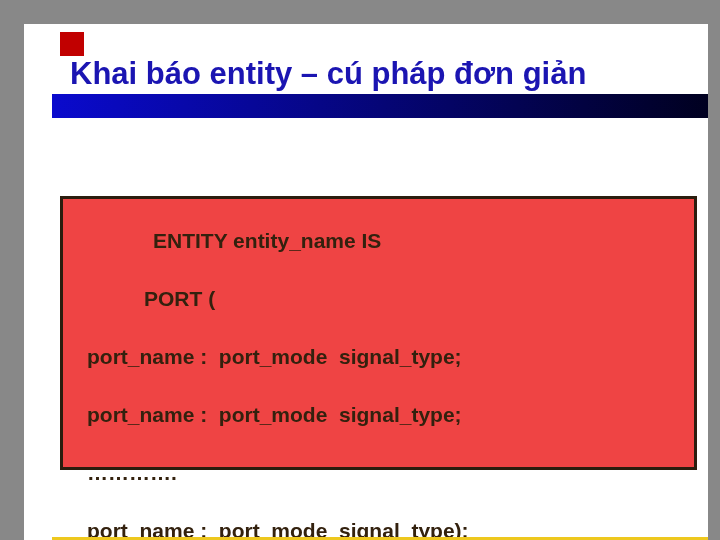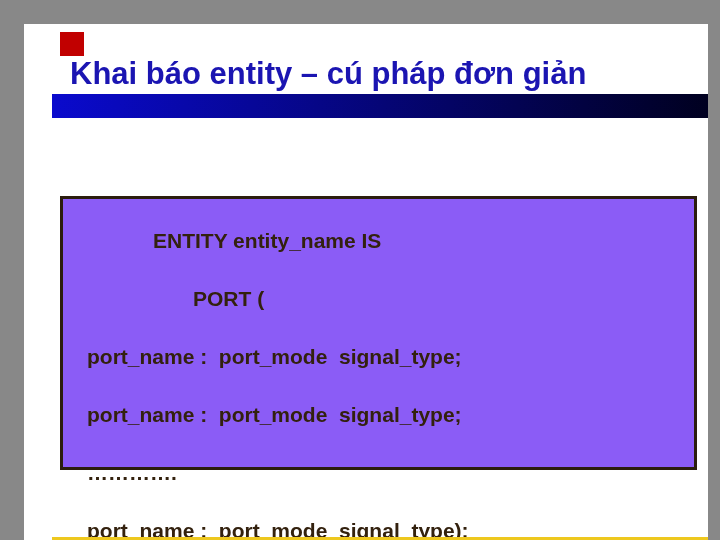--- a/index.html
+++ b/index.html
@@ -42,32 +42,32 @@
     position:absolute;
     left:28px;top:70px;
     width:664px;height:8px;
     background:linear-gradient(to right, var(--bar-start), var(--bar-end));
   }
   .code-box{
     position:absolute;
     left:36px;top:172px;
     width:637px;height:274px;
     border:3px solid var(--box-border);
-    background:#8b5cf6;
+    background:#ef4444;
     padding-top:13px;
   }
   .code-line{
     font-size:21px;
     font-weight:bold;
     line-height:34px;
     color:var(--code-text);
     white-space:pre;
   }
   .ind-1{margin-left:66px;}
-  .ind-2{margin-left:106px;}
+  .ind-2{margin-left:57px;}
   .ind-3{}
   .footer-line{
     position:absolute;
     left:28px;top:513px;
     width:662px;height:4px;
     background:var(--yellow);
   }
   .footer-line-light{
     position:absolute;
     left:28px;top:519px;

